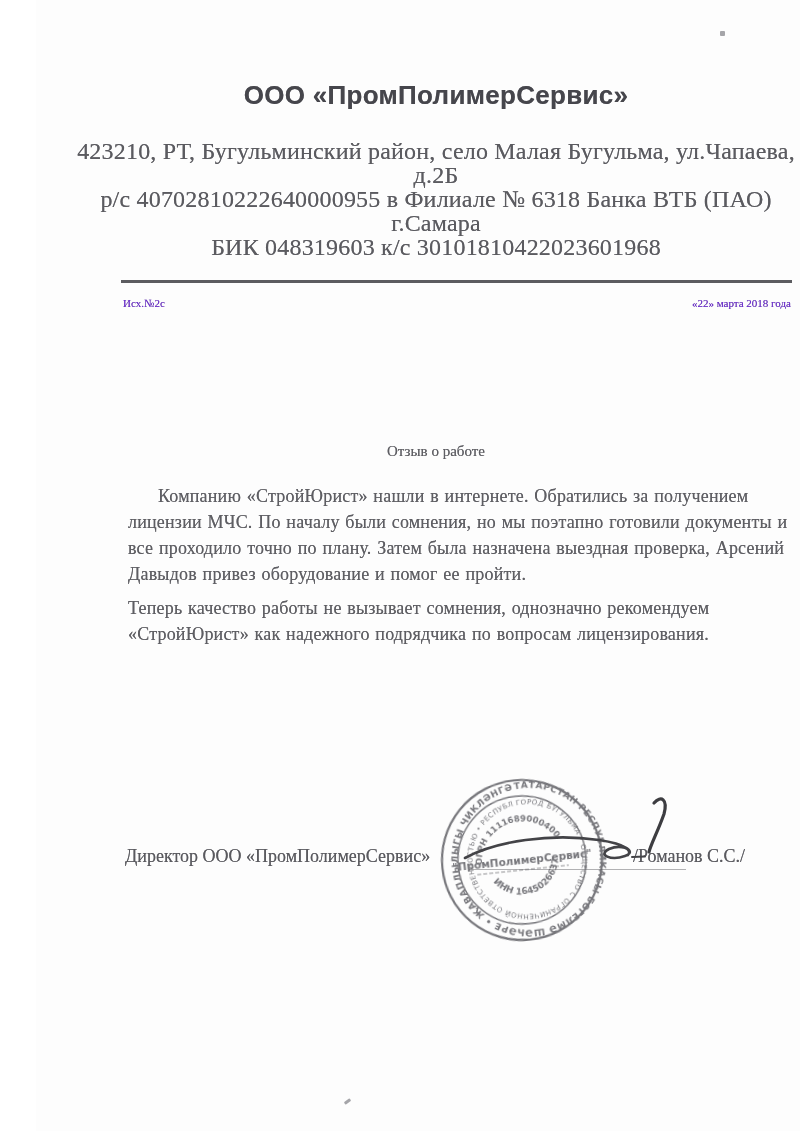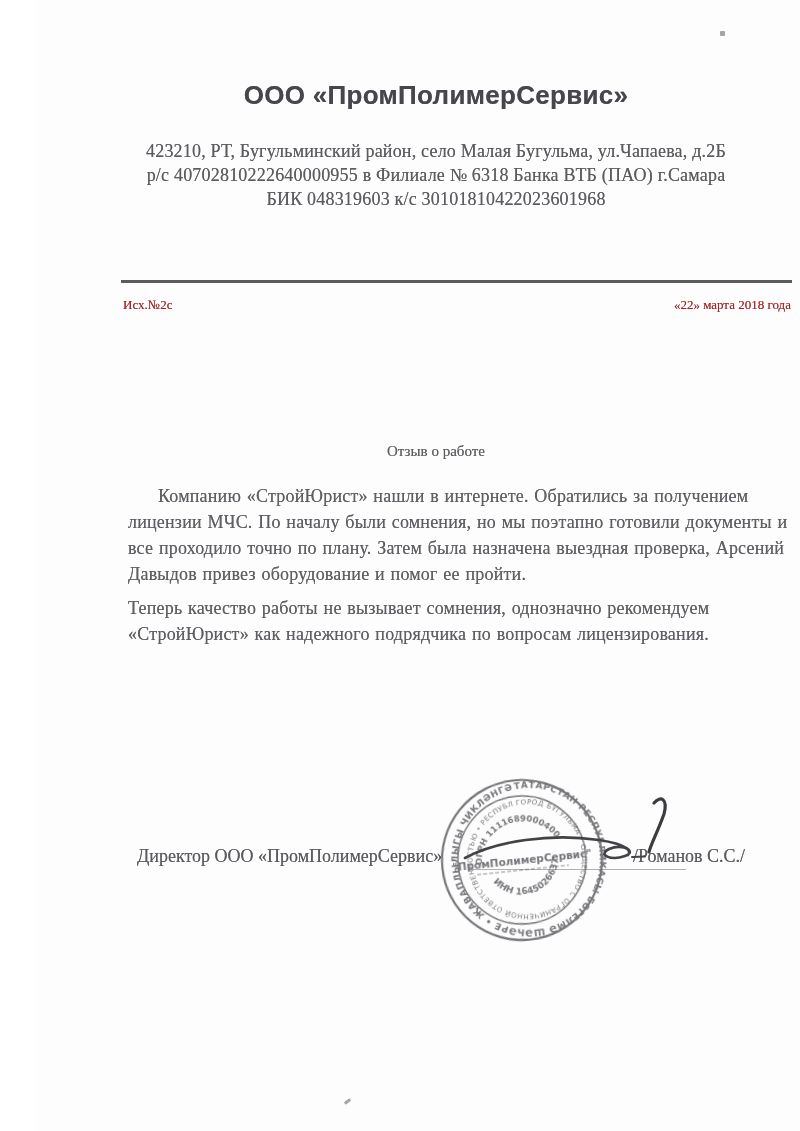--- a/index.html
+++ b/index.html
@@ -9,43 +9,43 @@
   }
   .scan-text { text-shadow:0 0 0.45px rgba(95,95,100,.75); }
 
   .company-header {
     position:absolute; top:80px; left:0; width:100%; text-align:center;
     font-family:"Liberation Sans", sans-serif; font-size:26px; font-weight:600;
     color:#46464c; letter-spacing:.3px;
   }
   .details {
     position:absolute; top:139px; left:40px; width:720px; text-align:center;
-    font-size:18px; line-height:24px; color:#5b5b60; letter-spacing:.2px;
+    font-size:24px; line-height:24px; color:#5b5b60; letter-spacing:.2px;
   }
   .divider {
     position:absolute; top:280px; left:85px; width:671px; height:3px;
     background:#46464a; opacity:.88;
   }
   .meta-row {
     position:absolute; top:297px; left:87px; width:668px;
-    display:flex; justify-content:space-between; font-size:13px; color:#b91c1c;
+    display:flex; justify-content:space-between; font-size:11px; color:#6d28d9;
   }
   .letter-title {
     position:absolute; top:443px; left:0; width:100%; text-align:center;
     font-size:15px; color:#5e5e63;
   }
   .para {
     position:absolute; left:92px; width:674px; font-size:18px; line-height:26px;
     color:#5e5e63; letter-spacing:.2px; word-spacing:1px;
   }
   .para-1 { top:483px; text-indent:30px; }
   .para-2 { top:595px; }
 
   .sig-row { position:absolute; top:846px; left:85px; width:670px; height:30px; font-size:18px; color:#5a5a5f; }
-  .signer-title { position:absolute; left:16px; top:0; white-space:nowrap;text-align:right; }
+  .signer-title { position:absolute; left:4px; top:0; white-space:nowrap;text-align:right; }
   .signer-name  { position:absolute; left:512px; top:0; white-space:nowrap; }
   .sig-line {
     position:absolute; top:869px; left:433px; width:217px; height:0;
     border-top:1px solid #a3a3a6; opacity:.85; z-index:2;
   }
 
   .stamp {
     position:absolute; left:402px; top:776px; width:168px; height:168px;
     transform:rotate(-6deg); opacity:.8; filter:blur(.2px); z-index:3;
   }

